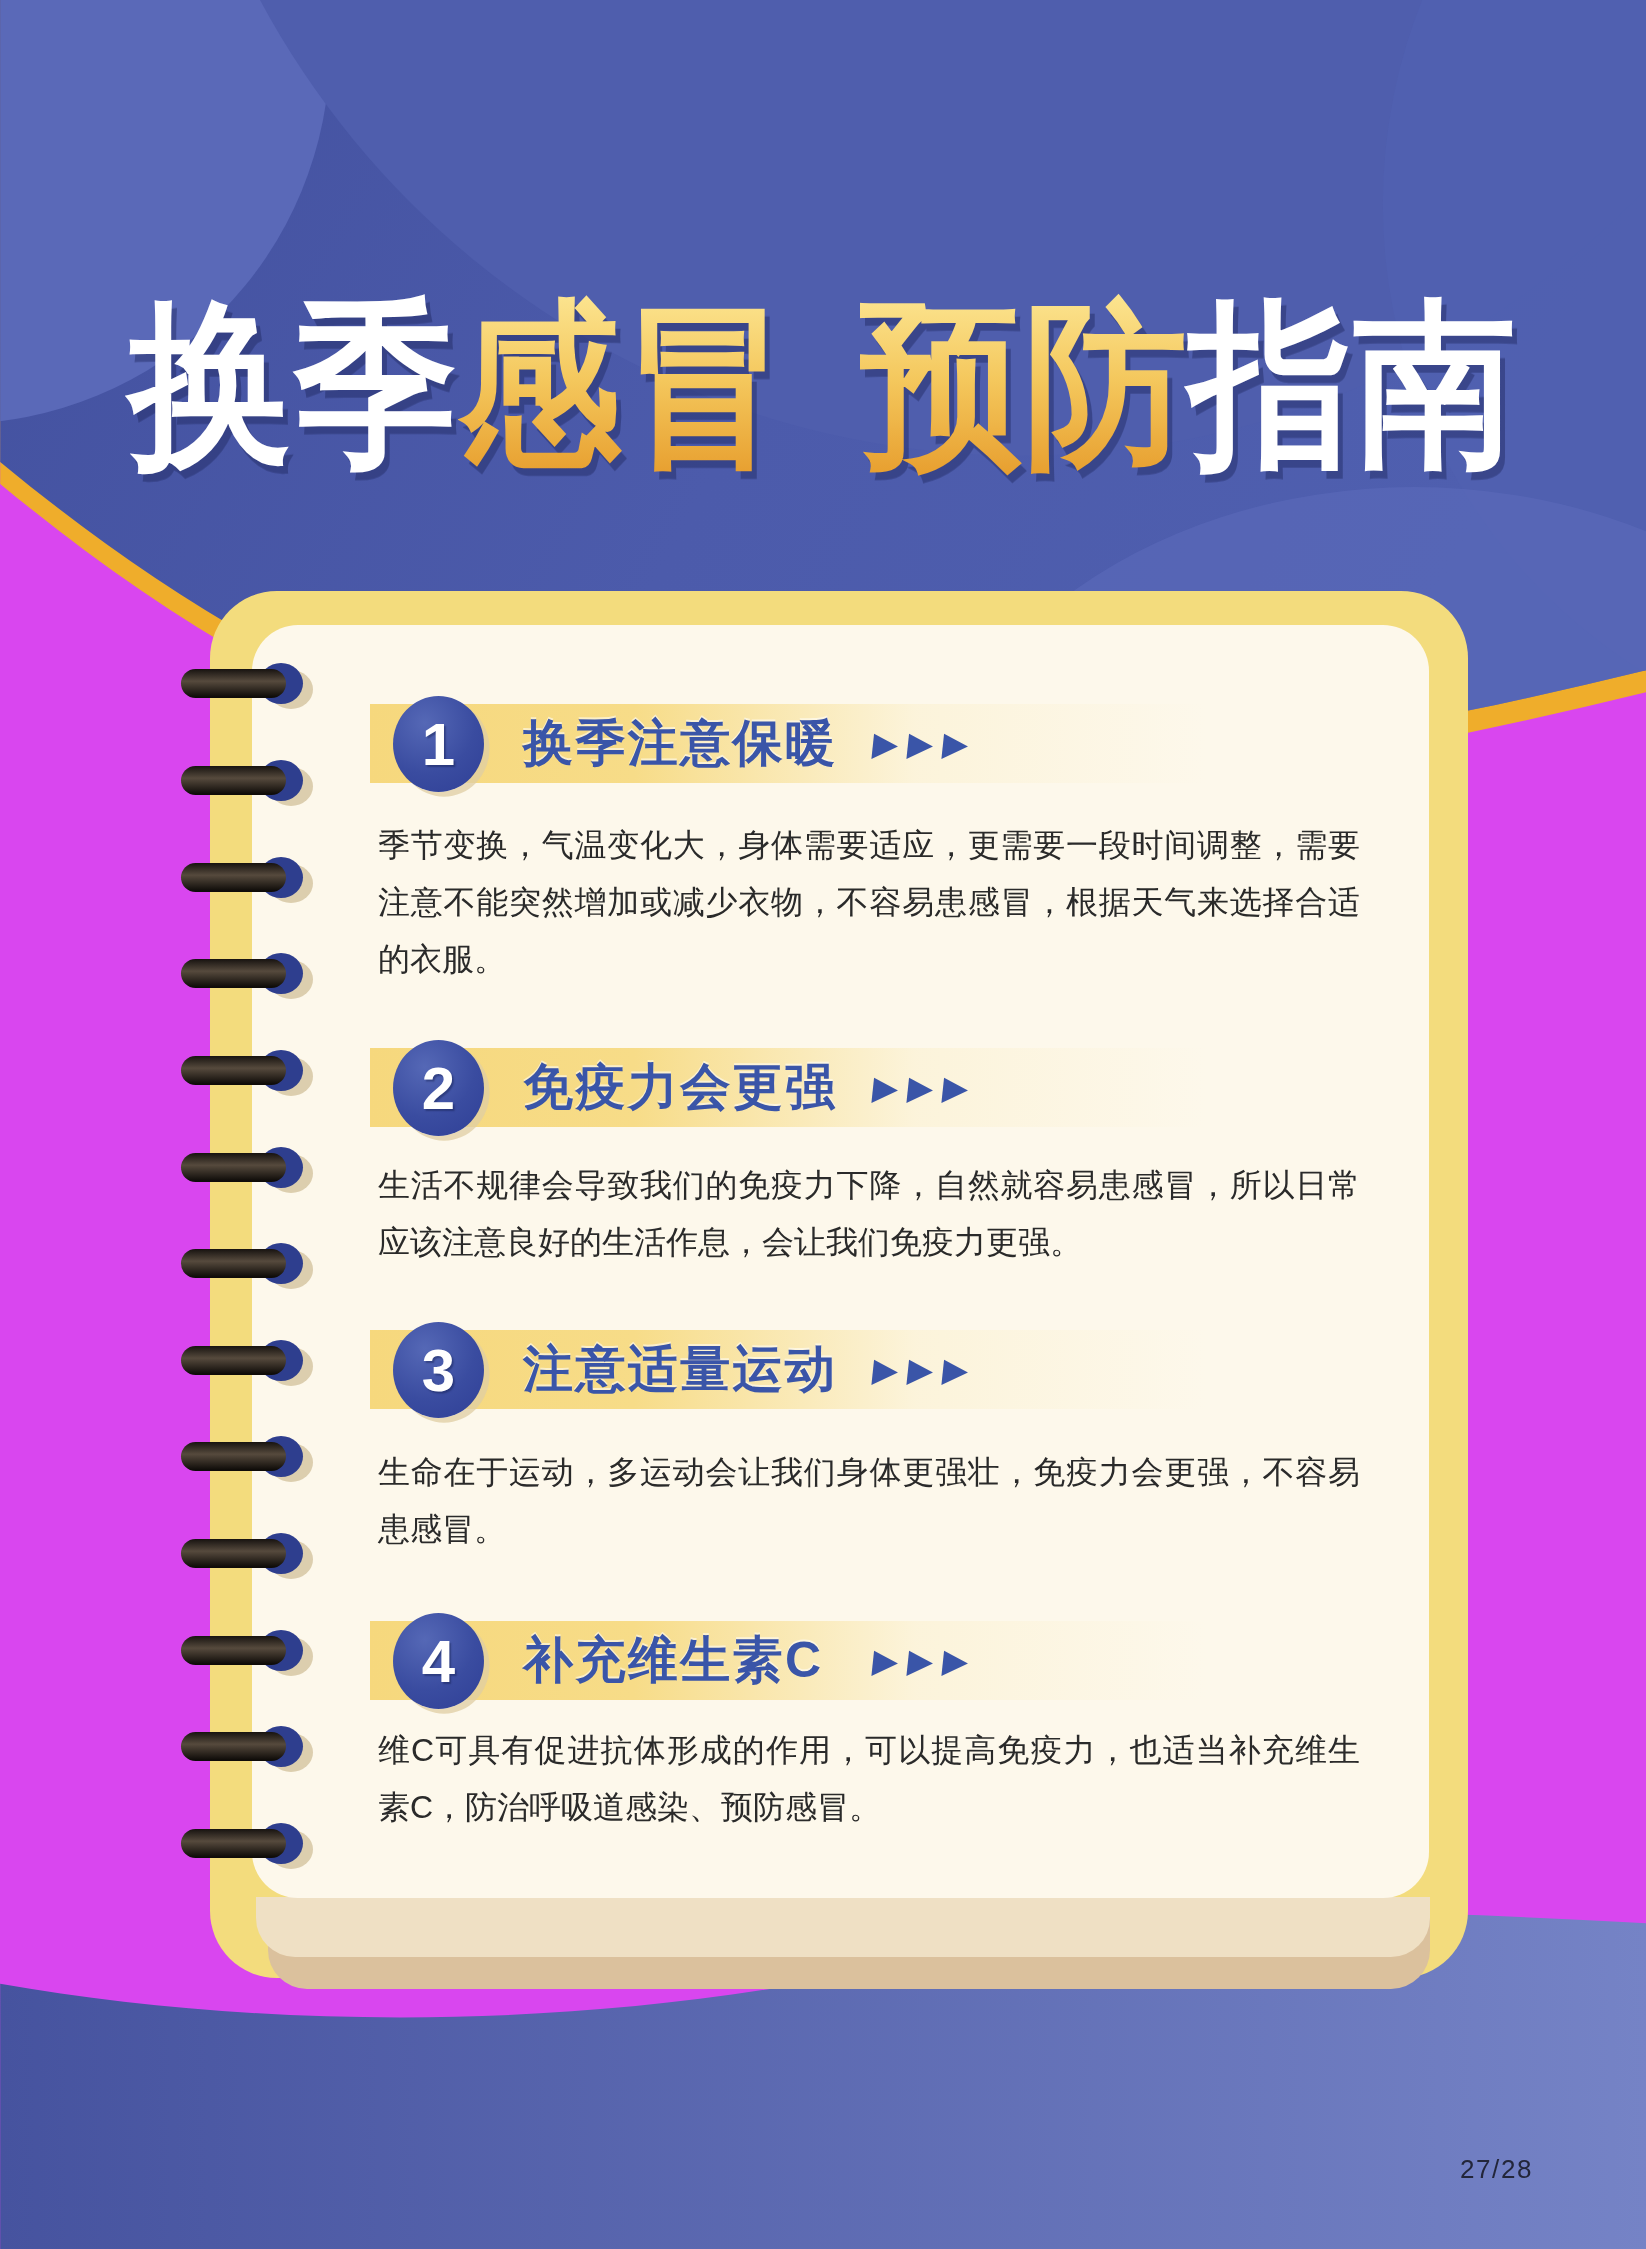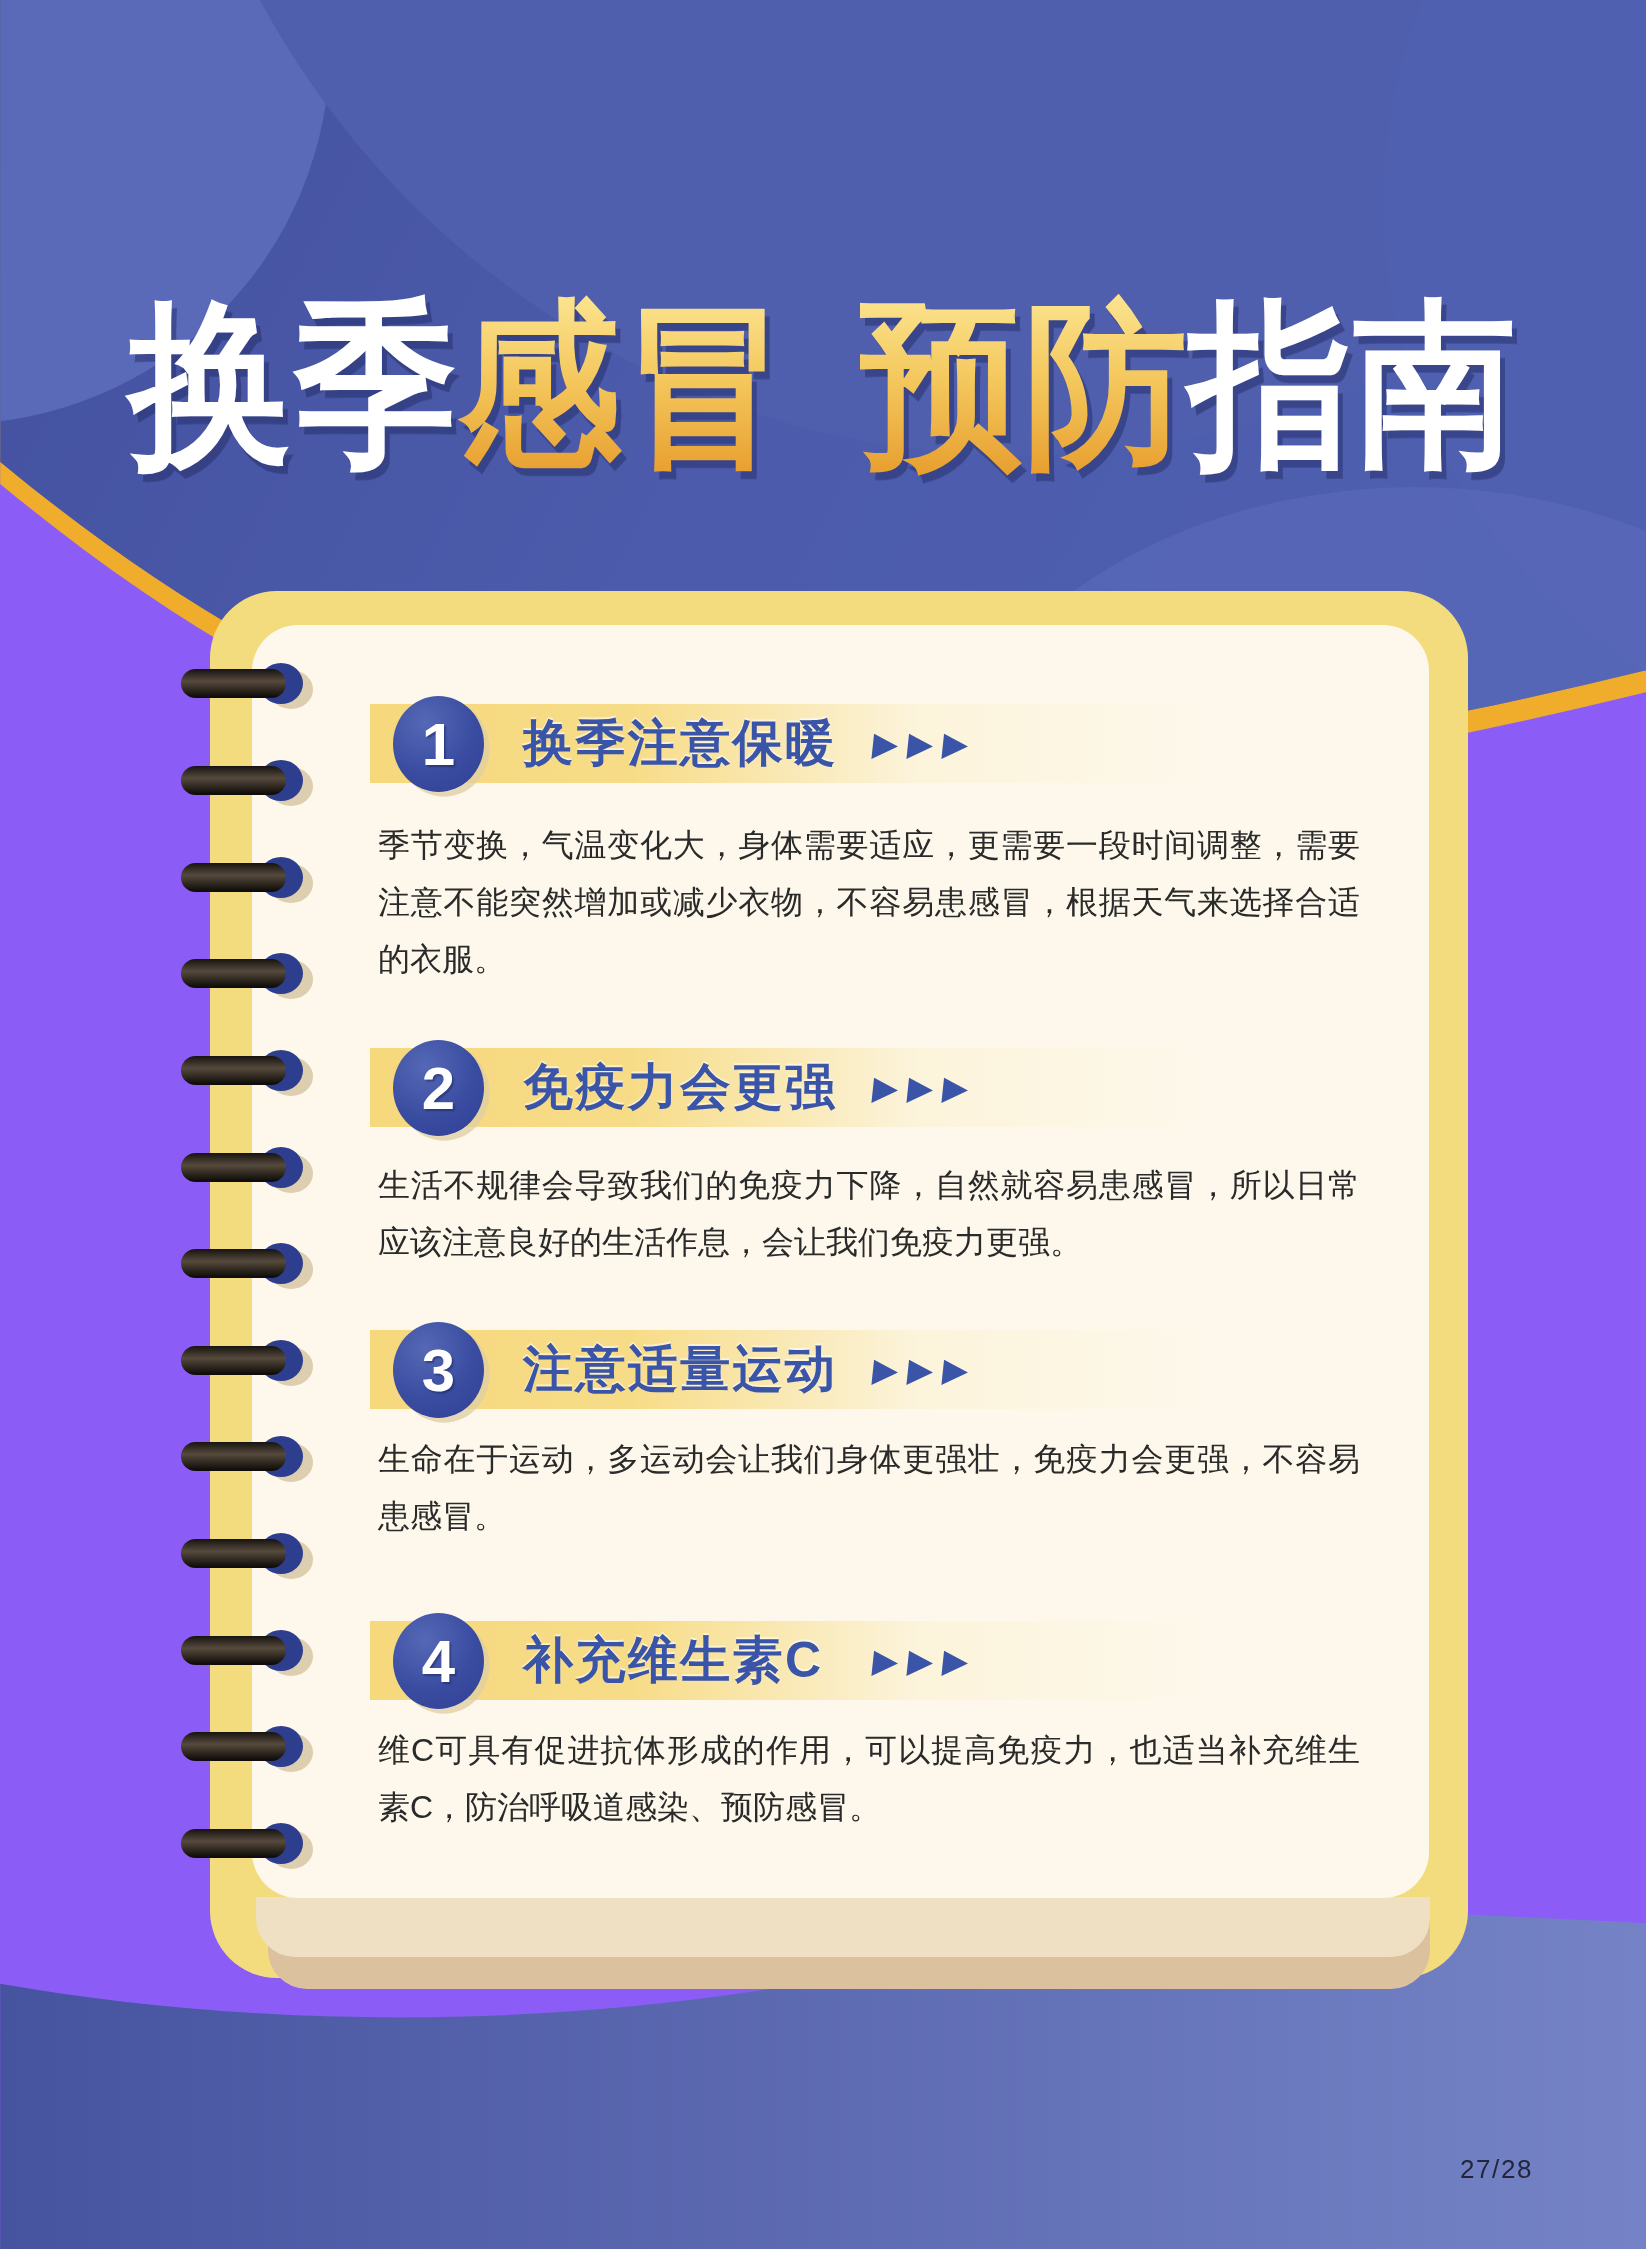--- a/index.html
+++ b/index.html
@@ -1,18 +1,18 @@
 <!DOCTYPE html>
 <html style="font-size:12.6px"><head>
 <meta charset="utf-8">
 <style>
   html,body{margin:0;padding:0;background:#cfd4e6;}
   .page{
     position:relative;width:1647px;height:2250px;overflow:hidden;
-    background:#8b5cf6;font-family:"Liberation Sans",sans-serif;
+    background:#d946ef;font-family:"Liberation Sans",sans-serif;
   }
   .bg{position:absolute;left:0;top:0;width:100%;height:100%;display:block;}
 
   
   .title{
     position:absolute;top:273px;left:0;width:100%;text-align:center;
     font-weight:900;font-size:163px;line-height:204px;letter-spacing:1.6px;
     transform:scaleY(1.10);transform-origin:center top;white-space:nowrap;
     filter:drop-shadow(5.5px 7.9px 0 rgba(30,40,95,.45));
   }
@@ -164,21 +164,21 @@
     <div class="sec-bar"></div>
     <div class="sec-circle">
       <span class="sec-num">3</span>
     </div>
     <div class="sec-title">注意适量运动</div>
     <div class="sec-arrows">
             <span>▶</span>
             <span>▶</span>
             <span>▶</span>
           </div>
-    <div class="sec-body" style="top: 101px;">生命在于运动，多运动会让我们身体更强壮，免疫力会更强，不容易患感冒。</div>
+    <div class="sec-body" style="top: 114px;">生命在于运动，多运动会让我们身体更强壮，免疫力会更强，不容易患感冒。</div>
   </div>
         <div class="section" style="top: 996px;">
     <div class="sec-bar"></div>
     <div class="sec-circle">
       <span class="sec-num">4</span>
     </div>
     <div class="sec-title">补充维生素C</div>
     <div class="sec-arrows">
             <span>▶</span>
             <span>▶</span>

